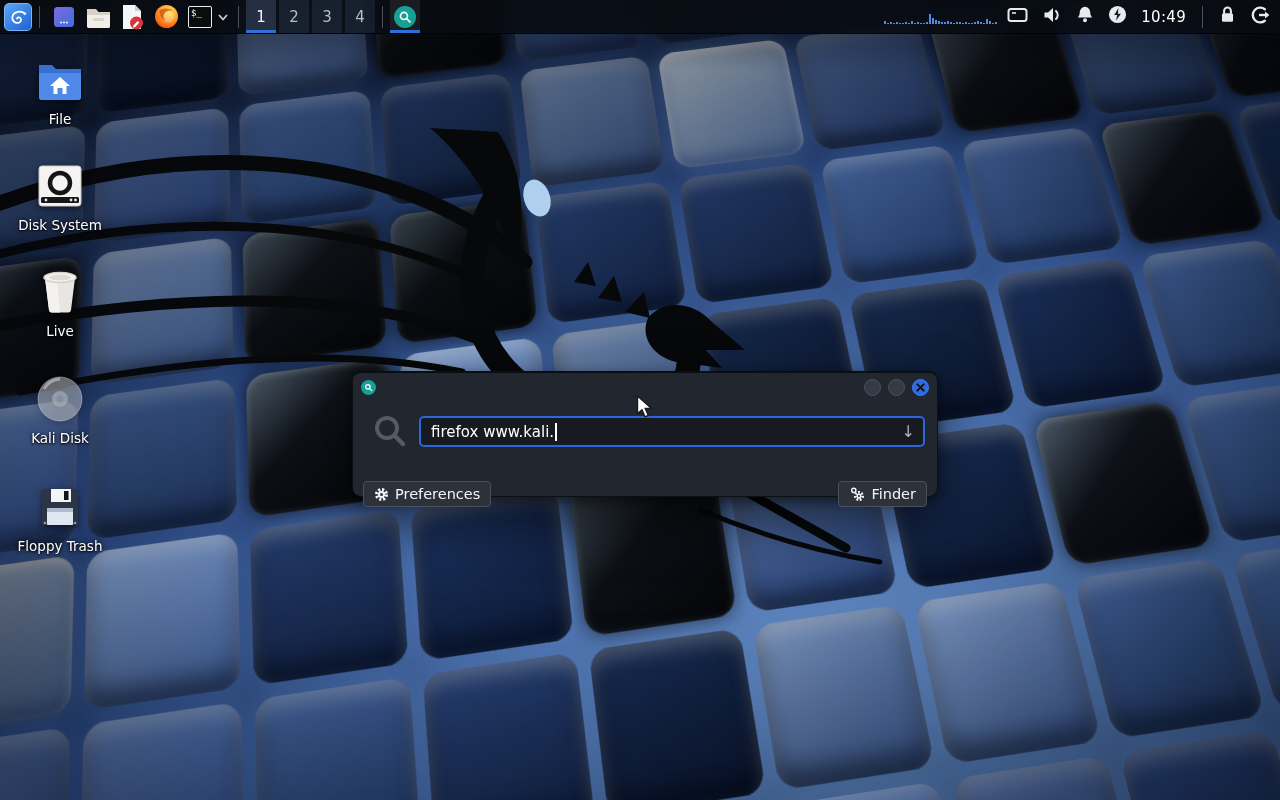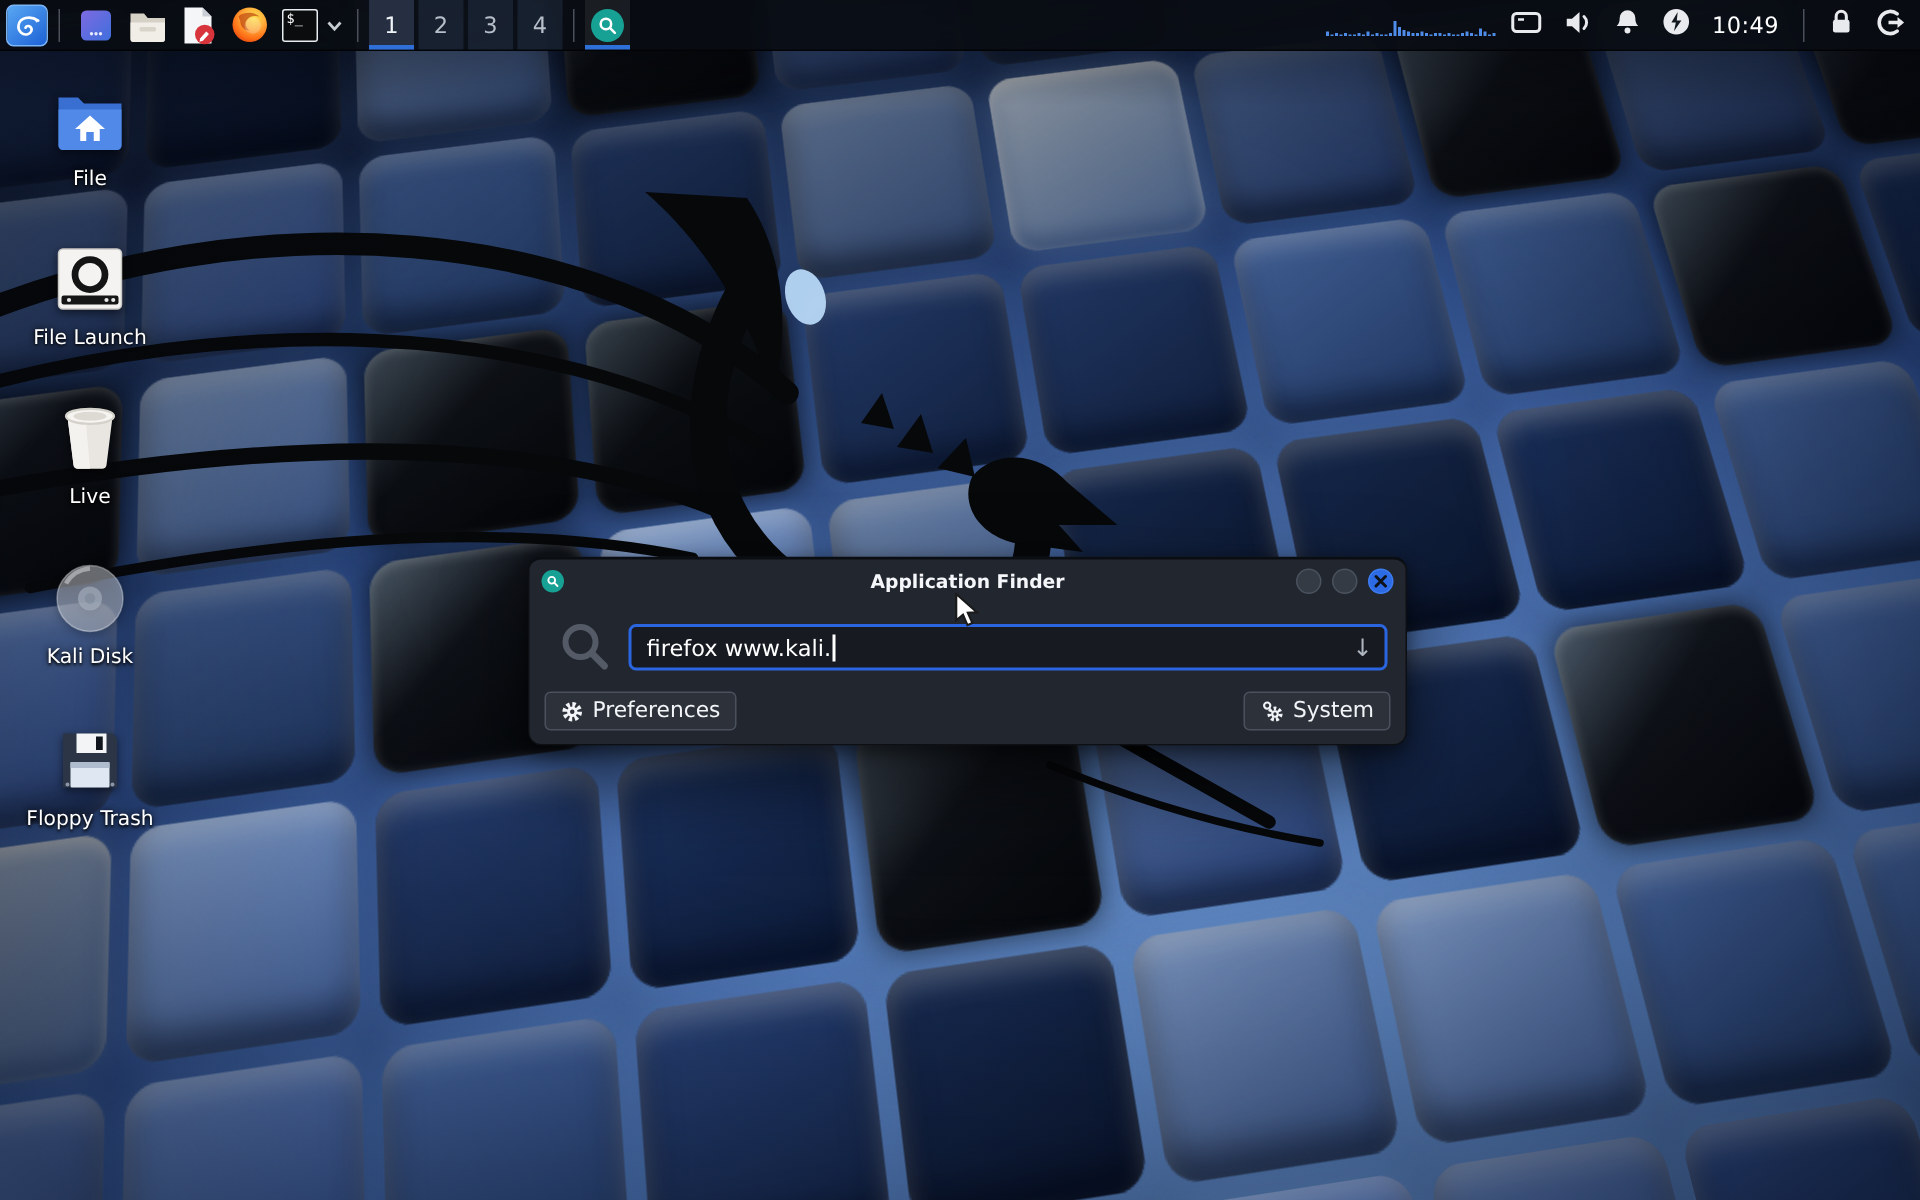--- a/index.html
+++ b/index.html
@@ -68,21 +68,21 @@
   .wbtn.close { background:#2d6be4; border-color:#3c7cf0; display:flex; align-items:center; justify-content:center; }
   .f-body { position:relative; height:96px; }
   .big-mag { position:absolute; left:19px; top:12px; }
   .f-input { position:absolute; left:66px; top:15px; width:506px; height:31px; background:#171a21;
     border:2px solid #2b66e0; border-radius:5px; display:flex; align-items:center; padding:0 8px 0 10px;
     color:#fff; font-size:15px; cursor:text; }
   .caret { display:inline-block; width:1.5px; height:18px; background:#fff; margin-left:1px; }
   .f-arrow { margin-left:auto; color:#aeb5bf; font-size:16px; }
   .f-btnrow { position:absolute; left:10px; right:10px; top:60px; display:flex; justify-content:space-between; }
   .f-btn { height:26px; display:flex; align-items:center; gap:6px; padding:0 10px;
-    background:#2c313a; border:1px solid #4a515c; border-radius:4px; color:#f2f4f7; font-size:14.5px; }
+    background:#2c313a; border:1px solid #4a515c; border-radius:4px; color:#f2f4f7; font-size:14.5px;margin-top:20px; }
 
   .cursor { position:absolute; z-index:99; pointer-events:none; }
 </style>
 </head>
 <body>
 
 <div class="wallpaper">
   <div id="cubeField">
       <div class="cube" style="left: 640px; top: 0px; width: 118px; height: 118px; background: linear-gradient(150deg, rgb(108, 144, 207), rgb(51, 84, 154)); box-shadow: rgba(255, 255, 255, 0.28) 0px 8px 14px inset, rgba(2, 8, 26, 0.55) 0px -12px 18px inset, rgba(110, 165, 255, 0.28) 0px 0px 18px; filter: brightness(0.47);"></div>
       <div class="cube" style="left: 640px; top: 128px; width: 118px; height: 118px; background: linear-gradient(150deg, rgb(46, 76, 136), rgb(21, 41, 81)); box-shadow: rgba(255, 255, 255, 0.28) 0px 8px 14px inset, rgba(2, 8, 26, 0.55) 0px -12px 18px inset, rgba(110, 165, 255, 0.28) 0px 0px 18px; filter: brightness(0.61);"></div>
@@ -182,21 +182,21 @@
   <div class="art">
     <svg width="44" height="42" viewBox="0 0 44 42">
       <rect x="1" y="1" width="42" height="40" rx="3" fill="#f4f3f1" stroke="#cac8c4" stroke-width="1"></rect>
       <circle cx="22" cy="18" r="10" fill="none" stroke="#141414" stroke-width="4.5"></circle>
       <rect x="3" y="32" width="38" height="6" rx="1.5" fill="#161616"></rect>
       <circle cx="8" cy="35" r="1.4" fill="#e8e8e8"></circle>
       <circle cx="33" cy="35" r="1.4" fill="#e8e8e8"></circle>
       <circle cx="37.5" cy="35" r="1.4" fill="#e8e8e8"></circle>
     </svg>
   </div>
-  <div class="lbl">File Launch</div>
+  <div class="lbl">Disk System</div>
 </div>
 
 <div class="desk-icon" style="top:268px">
   <div class="art">
     <svg width="40" height="44" viewBox="0 0 40 44">
       <path d="M5 8 L9 40 a3 3 0 0 0 3 2.5 h16 a3 3 0 0 0 3 -2.5 L35 8 Z" fill="#e9e6e1"></path>
       <path d="M5 8 L9 40 a3 3 0 0 0 3 2.5 h8 L17 8 Z" fill="#f4f2ee"></path>
       <ellipse cx="20" cy="7.5" rx="16" ry="5" fill="#f7f5f2" stroke="#d4d1cb" stroke-width="1.5"></ellipse>
       <ellipse cx="20" cy="7.5" rx="11" ry="3" fill="#dddad4"></ellipse>
     </svg>
@@ -416,21 +416,20 @@
 </div>
 
 <div class="finder">
   <div class="f-titlebar">
     <div class="teal-badge sm">
       <svg width="9" height="9" viewBox="0 0 20 20">
           <circle cx="8.5" cy="8.5" r="5" fill="none" stroke="#fff" stroke-width="2.8"></circle>
           <line x1="12.5" y1="12.5" x2="17" y2="17" stroke="#fff" stroke-width="2.8" stroke-linecap="round"></line>
         </svg>
     </div>
-    <div class="f-title">Application Finder</div>
     <div class="f-winbtns">
       <div class="wbtn"></div>
       <div class="wbtn"></div>
       <div class="wbtn close">
         <svg width="9" height="9" viewBox="0 0 10 10">
             <path d="M1.5 1.5 L8.5 8.5 M8.5 1.5 L1.5 8.5" stroke="#0d1118" stroke-width="2.2" stroke-linecap="round"></path>
           </svg>
       </div>
     </div>
   </div>
@@ -458,21 +457,21 @@
         </svg>
         <span>Preferences</span>
       </div>
       <div class="f-btn">
         <svg width="16" height="16" viewBox="0 0 20 20">
           <circle cx="6" cy="5.5" r="2.6" fill="none" stroke="#f2f4f7" stroke-width="1.8"></circle>
           <circle cx="12.5" cy="12.5" r="4.6" fill="none" stroke="#f2f4f7" stroke-width="3.4" stroke-dasharray="2.2 1.8"></circle>
           <circle cx="12.5" cy="12.5" r="3.2" fill="#f2f4f7"></circle>
             <circle cx="12.5" cy="12.5" r="1.4" fill="#2c313a"></circle>
         </svg>
-        <span>System</span>
+        <span>Finder</span>
       </div>
     </div>
   </div>
 </div>
 
 <svg class="cursor" style="left:636px; top:395px" width="20" height="24" viewBox="0 0 20 24">
   <polygon points="1.5,1 1.5,18.5 6,14.8 9,21.8 12.2,20.3 9.2,13.5 15.2,13.2" fill="#fff" stroke="#1a1a1a" stroke-width="1.4"></polygon>
 </svg>
 
 </body></html>

